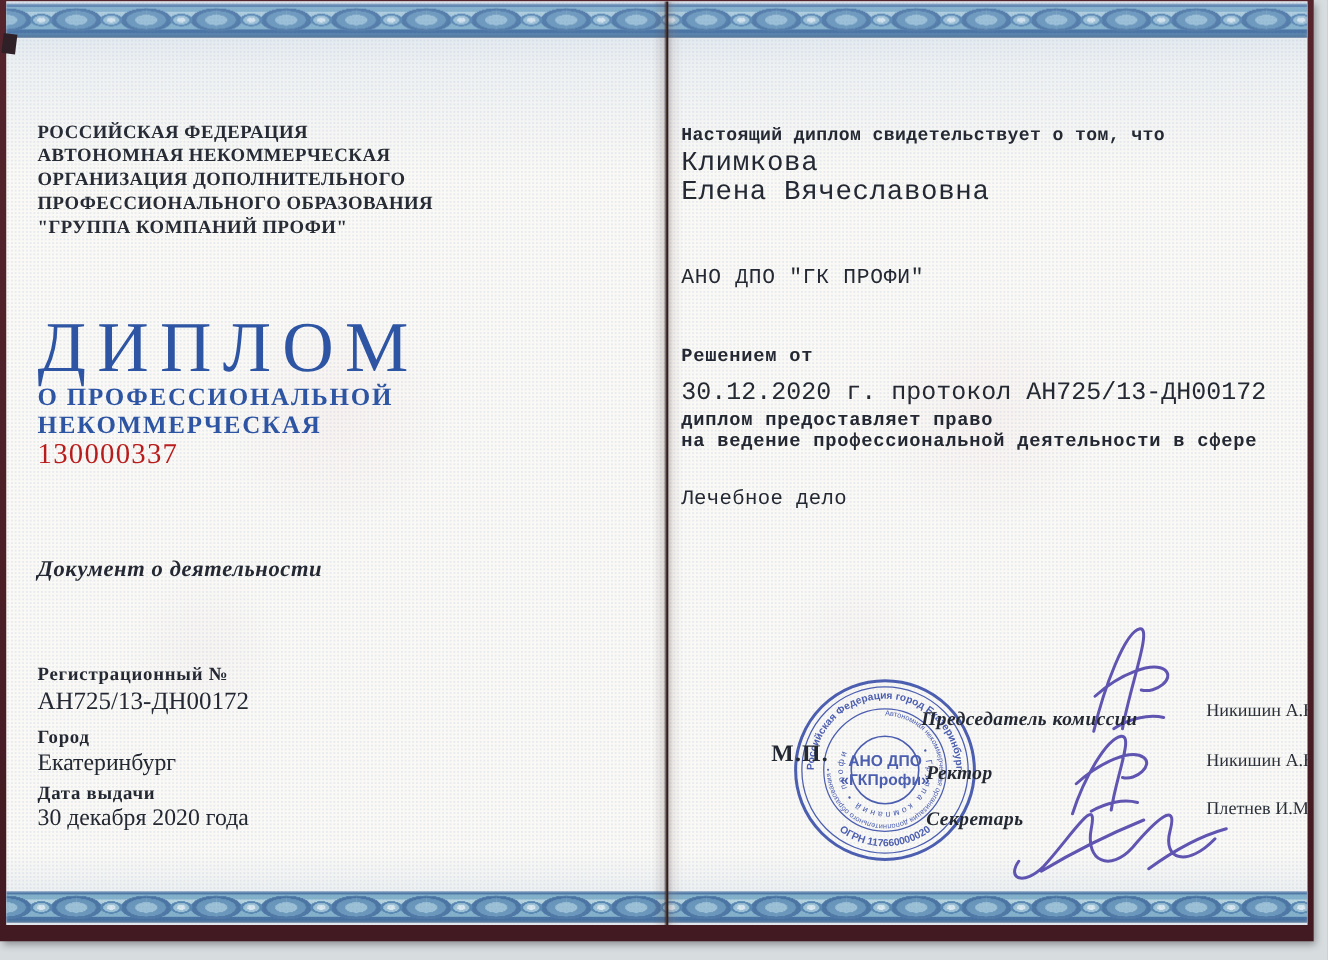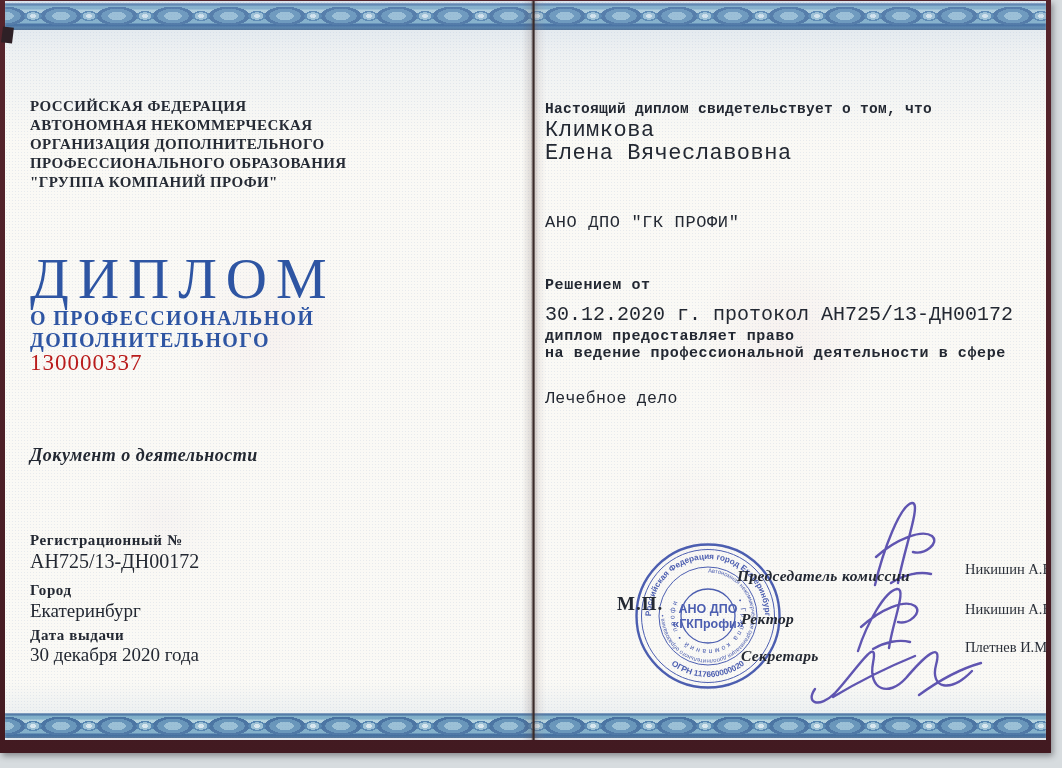--- a/index.html
+++ b/index.html
@@ -96,21 +96,21 @@
       <div class="gutter"></div>
 
       <div class="line lp org-line" style="top:97px">РОССИЙСКАЯ ФЕДЕРАЦИЯ</div>
       <div class="line lp org-line" style="top:116px">АВТОНОМНАЯ НЕКОММЕРЧЕСКАЯ</div>
       <div class="line lp org-line" style="top:135px">ОРГАНИЗАЦИЯ ДОПОЛНИТЕЛЬНОГО</div>
       <div class="line lp org-line" style="top:154px">ПРОФЕССИОНАЛЬНОГО ОБРАЗОВАНИЯ</div>
       <div class="line lp org-line" style="top:173px">"ГРУППА КОМПАНИЙ ПРОФИ"</div>
 
       <div class="line lp title" style="top:245px">ДИПЛОМ</div>
       <div class="line lp subtitle" style="top:306px">О ПРОФЕССИОНАЛЬНОЙ</div>
-      <div class="line lp subtitle" style="top:328px">ДОПОЛНИТЕЛЬНОГО</div>
+      <div class="line lp subtitle" style="top:328px">НЕКОММЕРЧЕСКАЯ</div>
       <div class="line lp number" style="top:349px">130000337</div>
 
       <div class="line lp qual" style="top:444px">Документ о деятельности</div>
 
       <div class="line lp small-label" style="top:531px">Регистрационный №</div>
       <div class="line lp value" style="top:549px">АН725/13-ДН00172</div>
       <div class="line lp small-label" style="top:581px">Город</div>
       <div class="line lp value" style="font-size:19px;top:599px">Екатеринбург</div>
       <div class="line lp small-label" style="top:626px">Дата выдачи</div>
       <div class="line lp value" style="font-size:19px;top:643px">30 декабря 2020 года</div>

